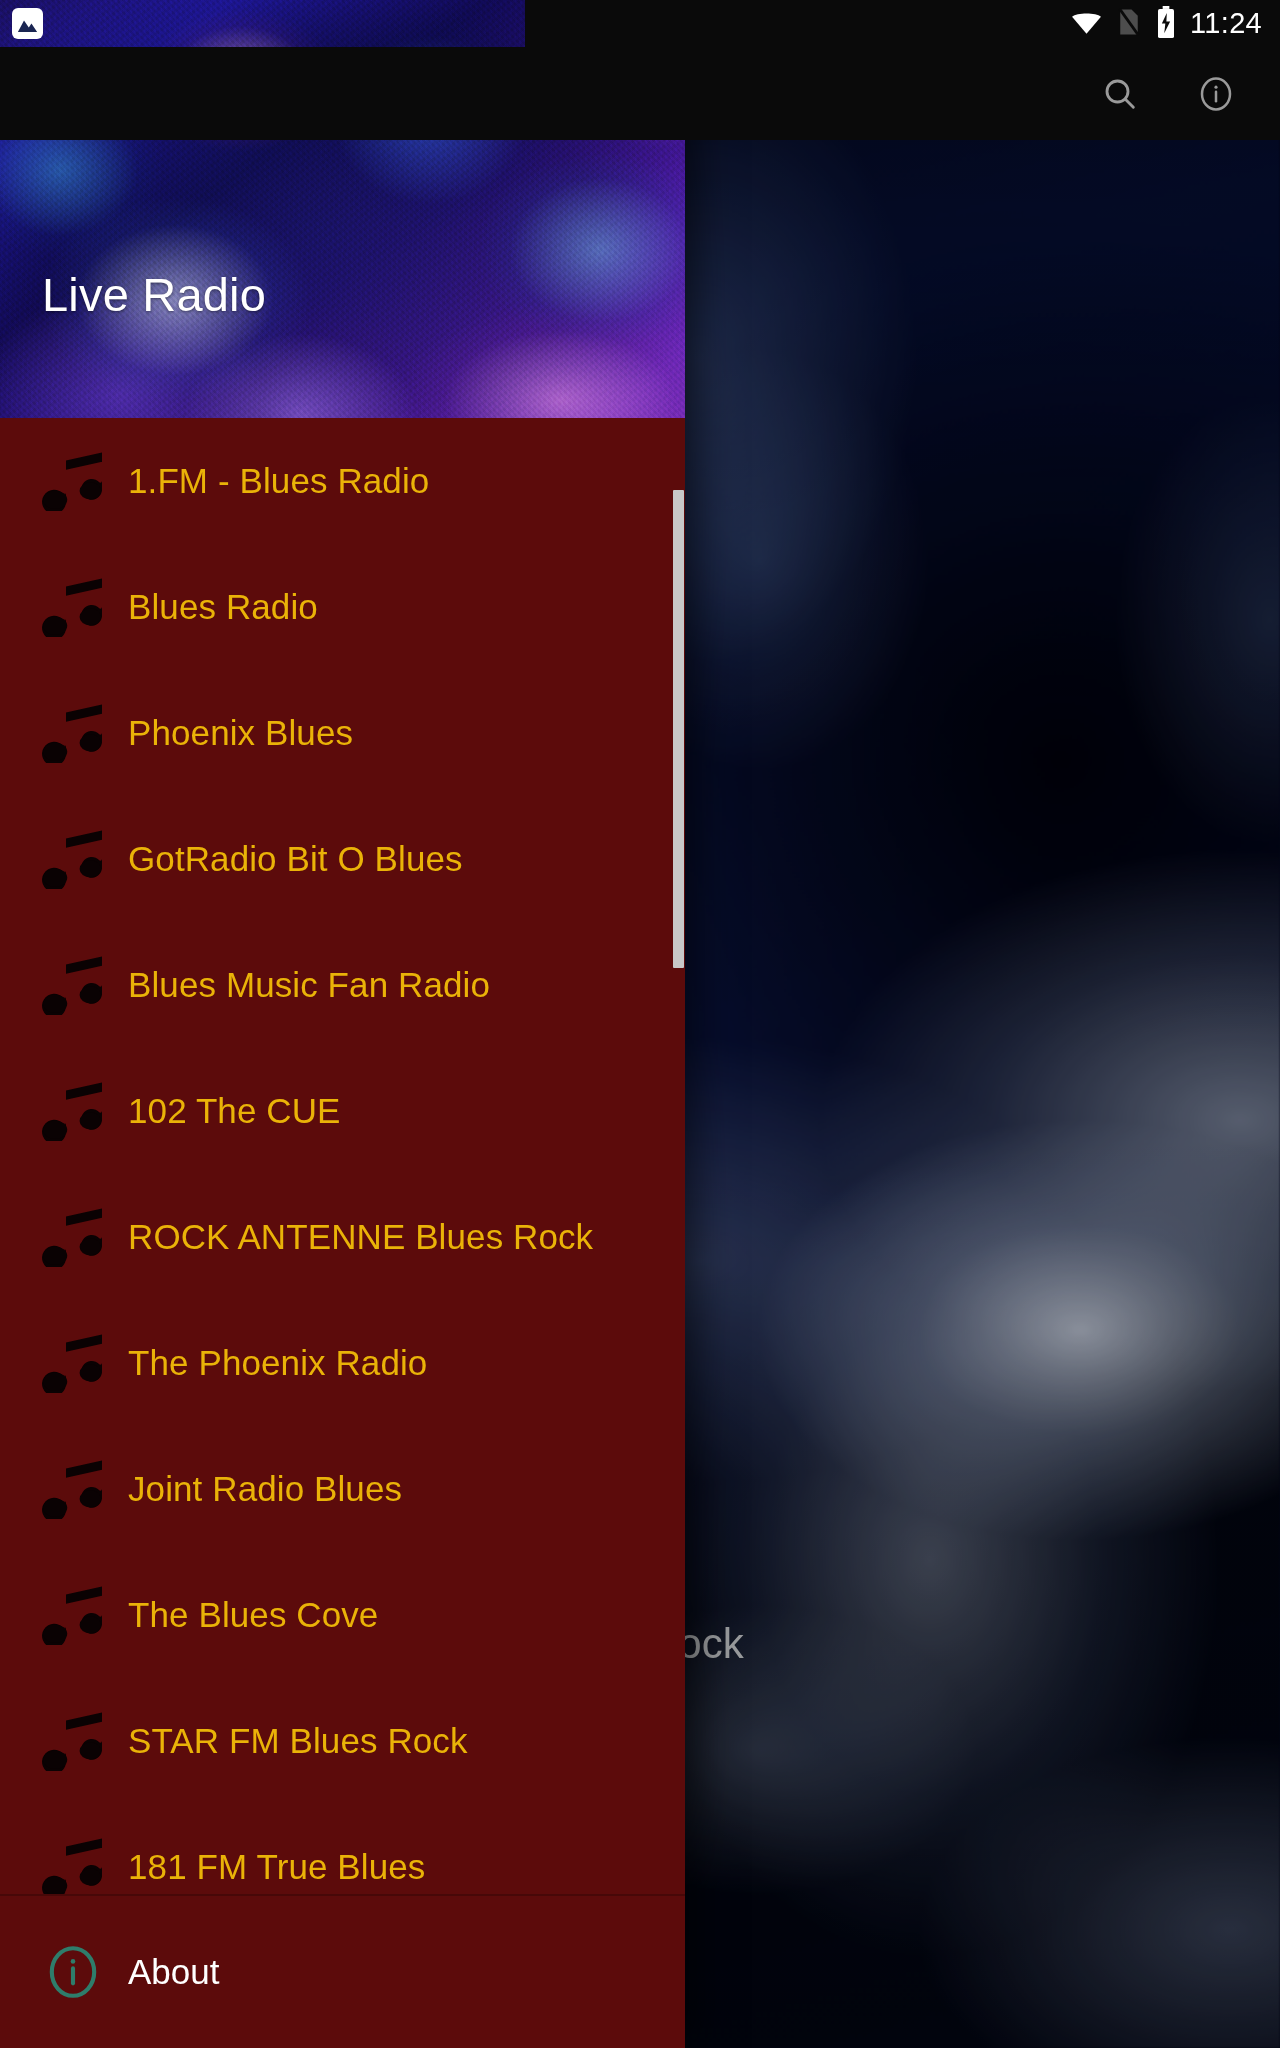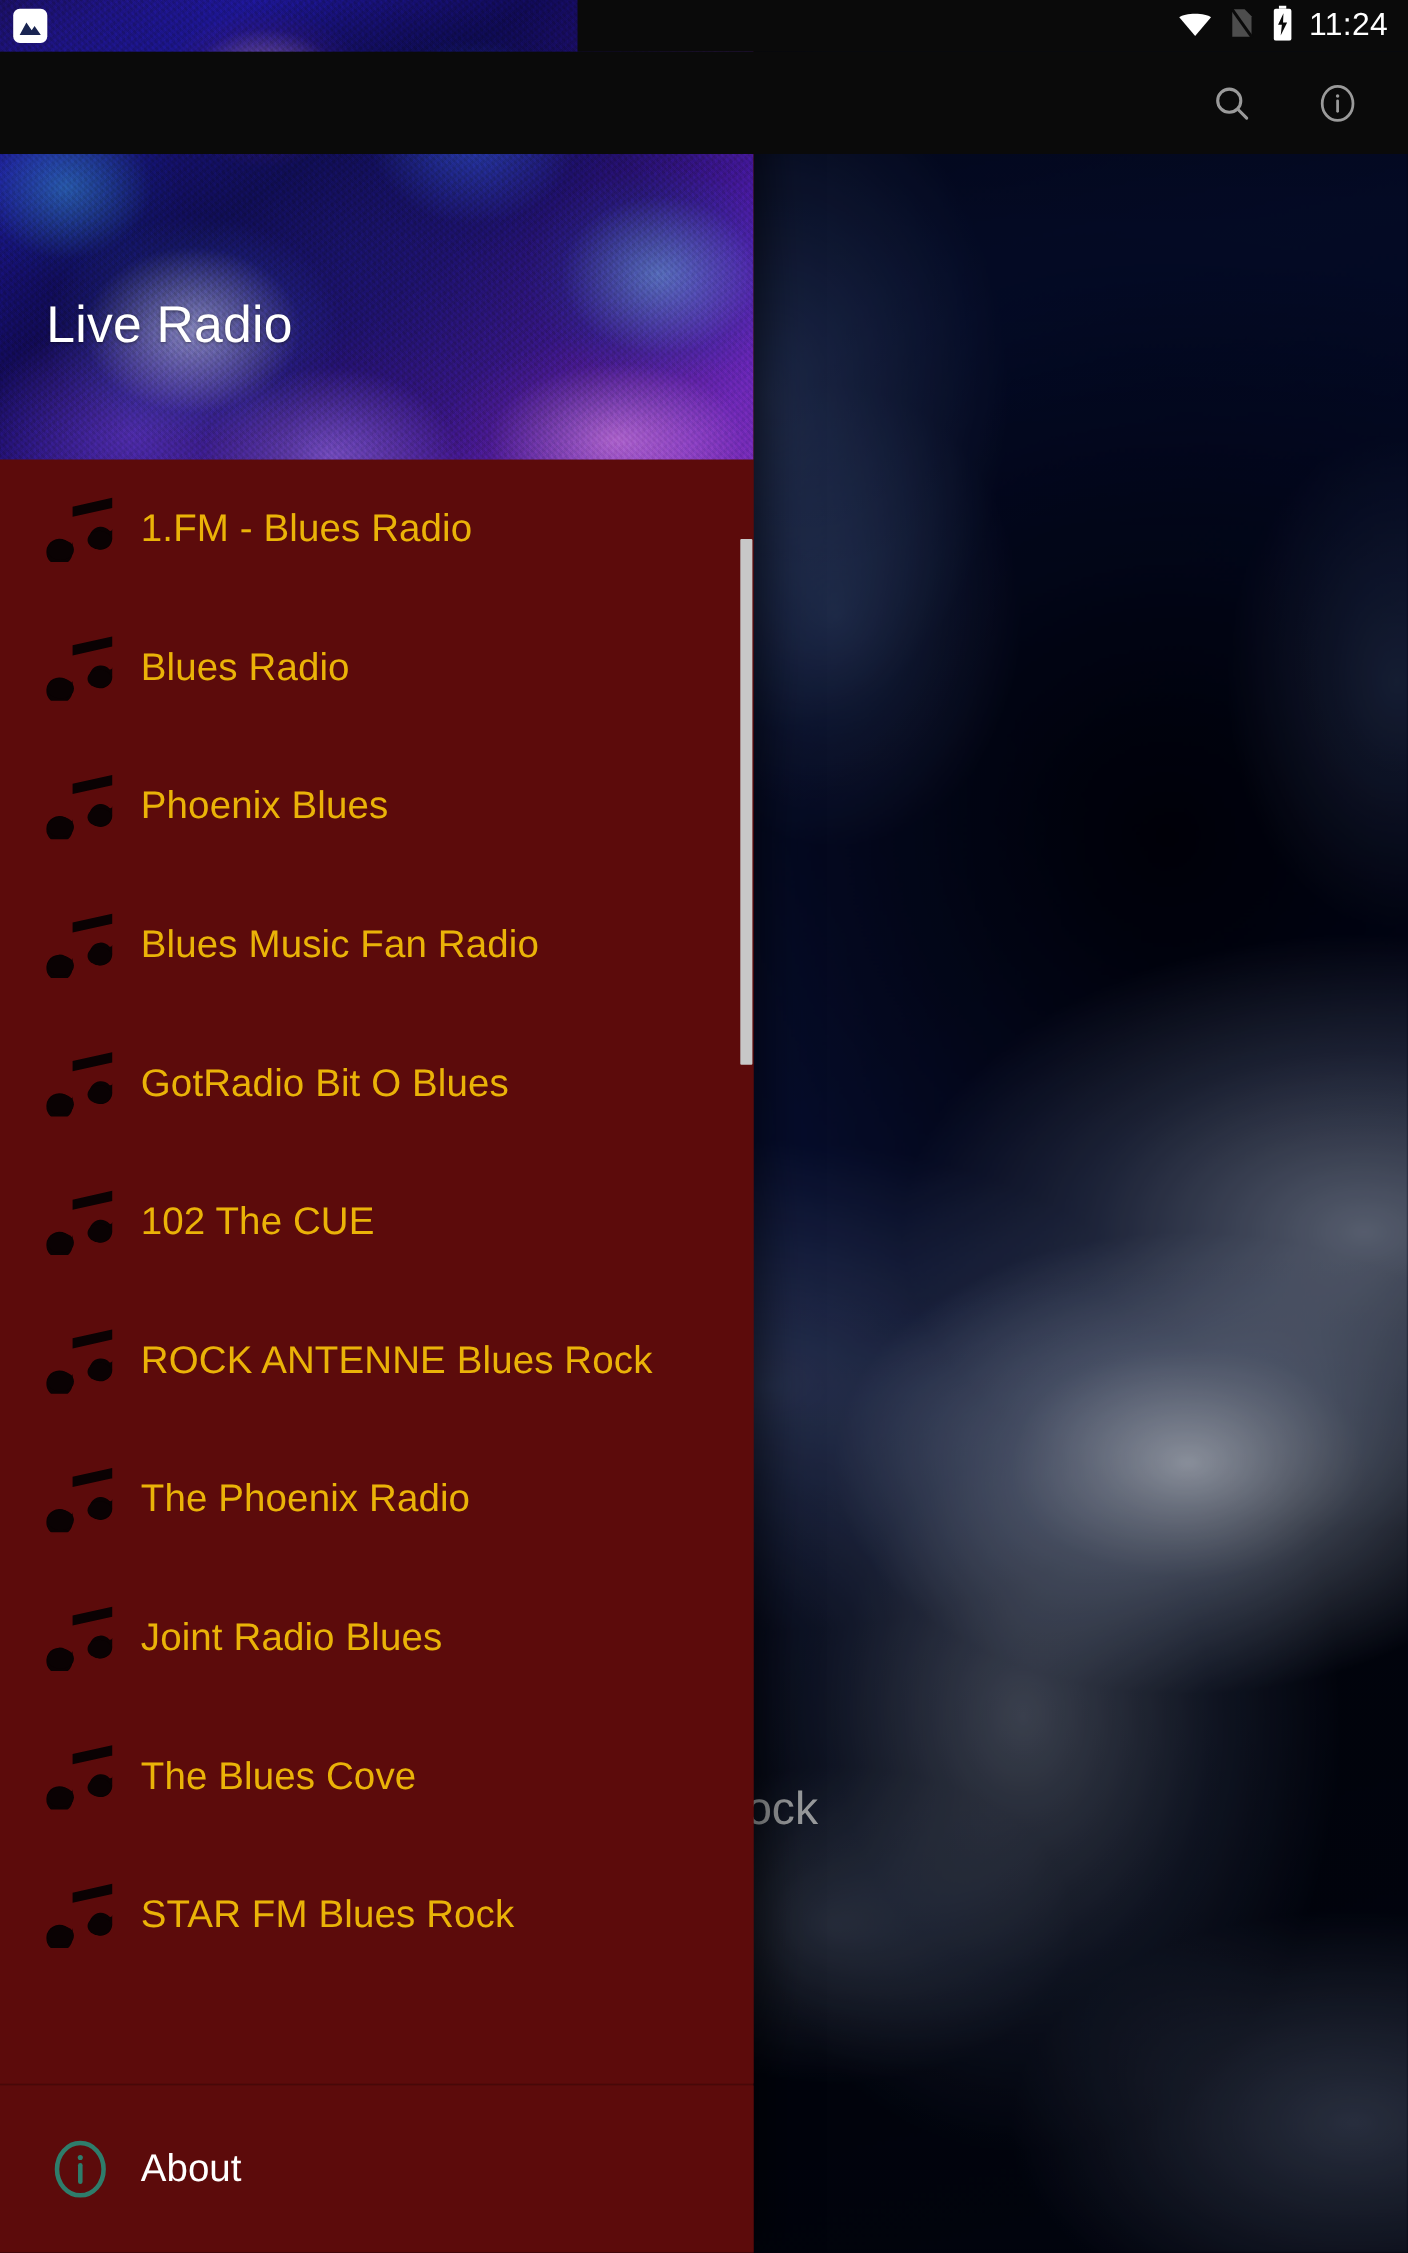--- a/index.html
+++ b/index.html
@@ -256,42 +256,42 @@
       </div>
 
       <div class="station-item">
         <span class="note-icon">
           <svg width="68" height="60" viewBox="0 0 34 30">
               <path d="M12 4.8 L30 0.8 v4.6 L12 9.4 Z M12 4.8 v16.0 a1 1 0 0 1 -1.2 1 a6 6 0 1 0 1.2 3.2 Z M30 0.8 v14.0 a1 1 0 0 1 -1.2 1 a5.2 5.2 0 1 0 1.2 2.8 Z" fill="#0a0203"></path>
               <ellipse cx="6.6" cy="24.4" rx="6" ry="4.6" fill="#0a0203"></ellipse>
               <ellipse cx="24.2" cy="20.0" rx="5.4" ry="4.2" fill="#0a0203"></ellipse>
             </svg>
         </span>
+        <span class="station-label">GotRadio Bit O Blues</span>
+      </div>
+
+      <div class="station-item">
+        <span class="note-icon">
+          <svg width="68" height="60" viewBox="0 0 34 30">
+              <path d="M12 4.8 L30 0.8 v4.6 L12 9.4 Z M12 4.8 v16.0 a1 1 0 0 1 -1.2 1 a6 6 0 1 0 1.2 3.2 Z M30 0.8 v14.0 a1 1 0 0 1 -1.2 1 a5.2 5.2 0 1 0 1.2 2.8 Z" fill="#0a0203"></path>
+              <ellipse cx="6.6" cy="24.4" rx="6" ry="4.6" fill="#0a0203"></ellipse>
+              <ellipse cx="24.2" cy="20.0" rx="5.4" ry="4.2" fill="#0a0203"></ellipse>
+            </svg>
+        </span>
         <span class="station-label">Blues Music Fan Radio</span>
       </div>
 
       <div class="station-item">
         <span class="note-icon">
           <svg width="68" height="60" viewBox="0 0 34 30">
               <path d="M12 4.8 L30 0.8 v4.6 L12 9.4 Z M12 4.8 v16.0 a1 1 0 0 1 -1.2 1 a6 6 0 1 0 1.2 3.2 Z M30 0.8 v14.0 a1 1 0 0 1 -1.2 1 a5.2 5.2 0 1 0 1.2 2.8 Z" fill="#0a0203"></path>
               <ellipse cx="6.6" cy="24.4" rx="6" ry="4.6" fill="#0a0203"></ellipse>
               <ellipse cx="24.2" cy="20.0" rx="5.4" ry="4.2" fill="#0a0203"></ellipse>
             </svg>
         </span>
-        <span class="station-label">GotRadio Bit O Blues</span>
-      </div>
-
-      <div class="station-item">
-        <span class="note-icon">
-          <svg width="68" height="60" viewBox="0 0 34 30">
-              <path d="M12 4.8 L30 0.8 v4.6 L12 9.4 Z M12 4.8 v16.0 a1 1 0 0 1 -1.2 1 a6 6 0 1 0 1.2 3.2 Z M30 0.8 v14.0 a1 1 0 0 1 -1.2 1 a5.2 5.2 0 1 0 1.2 2.8 Z" fill="#0a0203"></path>
-              <ellipse cx="6.6" cy="24.4" rx="6" ry="4.6" fill="#0a0203"></ellipse>
-              <ellipse cx="24.2" cy="20.0" rx="5.4" ry="4.2" fill="#0a0203"></ellipse>
-            </svg>
-        </span>
         <span class="station-label">102 The CUE</span>
       </div>
 
       <div class="station-item">
         <span class="note-icon">
           <svg width="68" height="60" viewBox="0 0 34 30">
               <path d="M12 4.8 L30 0.8 v4.6 L12 9.4 Z M12 4.8 v16.0 a1 1 0 0 1 -1.2 1 a6 6 0 1 0 1.2 3.2 Z M30 0.8 v14.0 a1 1 0 0 1 -1.2 1 a5.2 5.2 0 1 0 1.2 2.8 Z" fill="#0a0203"></path>
               <ellipse cx="6.6" cy="24.4" rx="6" ry="4.6" fill="#0a0203"></ellipse>
               <ellipse cx="24.2" cy="20.0" rx="5.4" ry="4.2" fill="#0a0203"></ellipse>
             </svg>
@@ -336,20 +336,30 @@
         <span class="note-icon">
           <svg width="68" height="60" viewBox="0 0 34 30">
               <path d="M12 4.8 L30 0.8 v4.6 L12 9.4 Z M12 4.8 v16.0 a1 1 0 0 1 -1.2 1 a6 6 0 1 0 1.2 3.2 Z M30 0.8 v14.0 a1 1 0 0 1 -1.2 1 a5.2 5.2 0 1 0 1.2 2.8 Z" fill="#0a0203"></path>
               <ellipse cx="6.6" cy="24.4" rx="6" ry="4.6" fill="#0a0203"></ellipse>
               <ellipse cx="24.2" cy="20.0" rx="5.4" ry="4.2" fill="#0a0203"></ellipse>
             </svg>
         </span>
         <span class="station-label">STAR FM Blues Rock</span>
       </div>
 
+      <div class="station-item">
+        <span class="note-icon">
+          <svg width="68" height="60" viewBox="0 0 34 30">
+              <path d="M12 4.8 L30 0.8 v4.6 L12 9.4 Z M12 4.8 v16.0 a1 1 0 0 1 -1.2 1 a6 6 0 1 0 1.2 3.2 Z M30 0.8 v14.0 a1 1 0 0 1 -1.2 1 a5.2 5.2 0 1 0 1.2 2.8 Z" fill="#0a0203"></path>
+              <ellipse cx="6.6" cy="24.4" rx="6" ry="4.6" fill="#0a0203"></ellipse>
+              <ellipse cx="24.2" cy="20.0" rx="5.4" ry="4.2" fill="#0a0203"></ellipse>
+            </svg>
+        </span>
+        <span class="station-label">181 FM True Blues</span>
+      </div>
     </div>
 
     <div id="drawer-divider"></div>
 
     <div id="drawer-footer">
       <span class="note-icon">
         <svg width="62" height="62" viewBox="0 0 24 24" fill="none" stroke="#2e7d6b" stroke-width="1.6">
           <ellipse cx="12" cy="12" rx="8.2" ry="9.2"></ellipse>
           <line x1="12" y1="10.6" x2="12" y2="16.4" stroke-linecap="round"></line>
           <circle cx="12" cy="7.9" r="0.9" fill="#2e7d6b" stroke="none"></circle>

